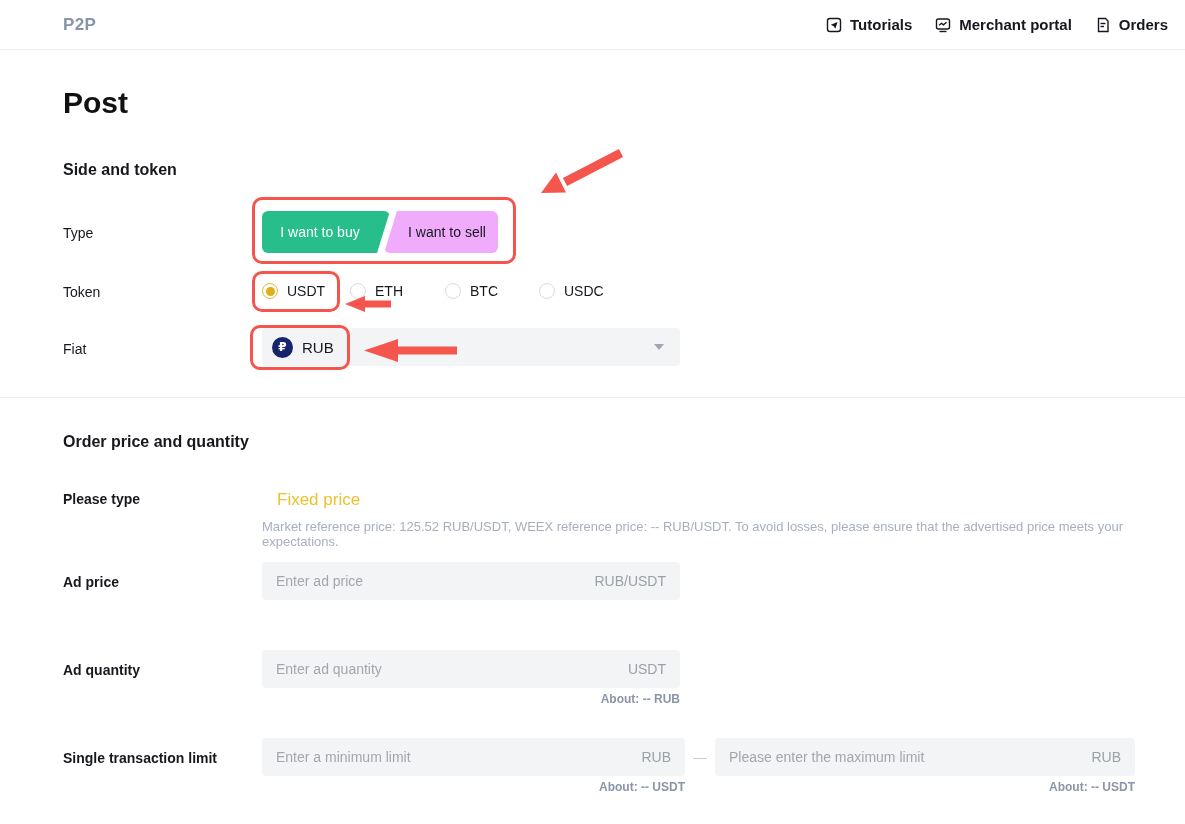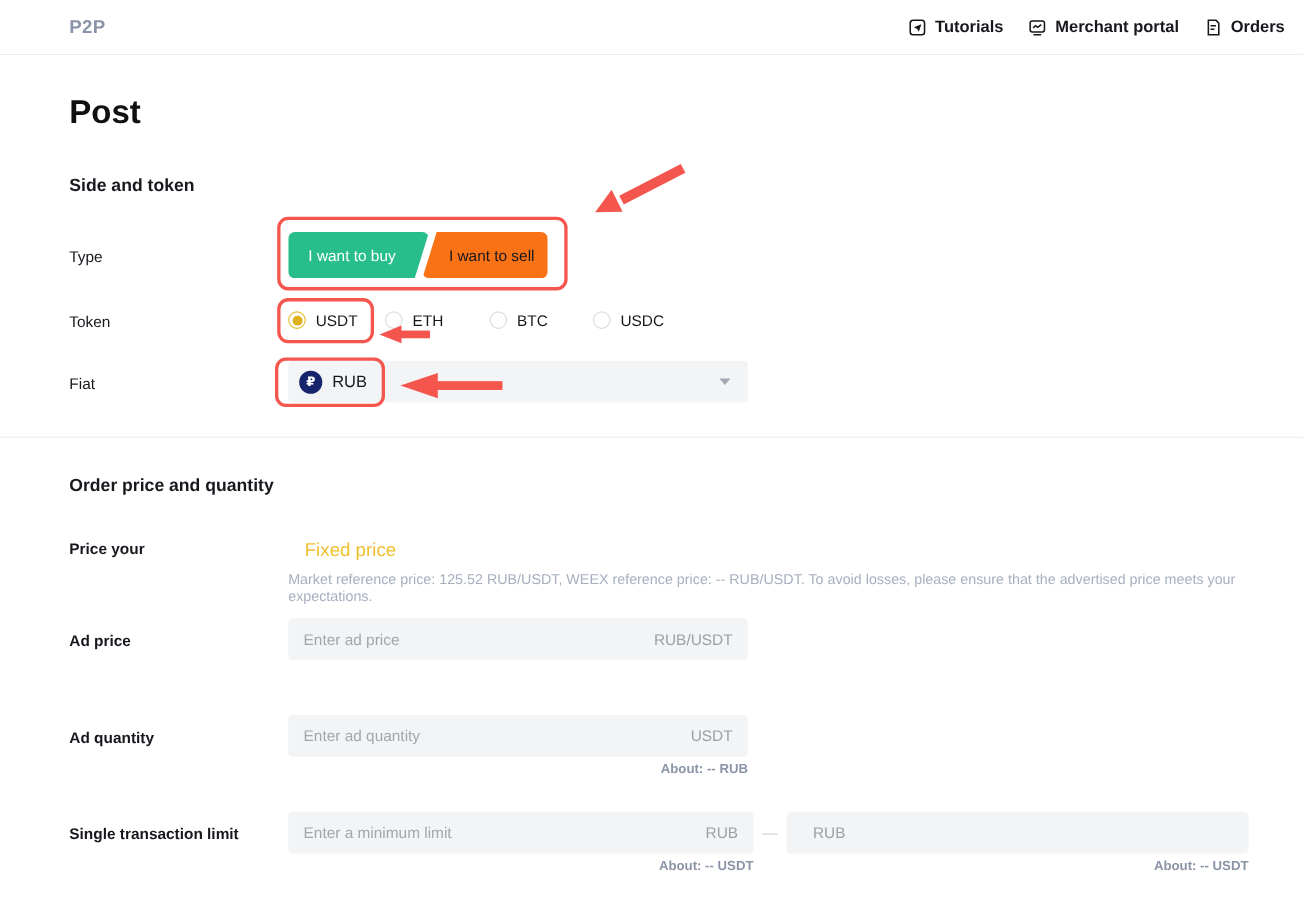--- a/index.html
+++ b/index.html
@@ -24,21 +24,21 @@
   .flabel.bold{font-weight:700;}
   #lbl-type{top:225px}#lbl-token{top:284px}#lbl-fiat{top:341px}
   #lbl-pricetype{top:491px}#lbl-adprice{top:574px}#lbl-adqty{top:662px}#lbl-limit{top:750px}
 
   
   .toggle{position:absolute;left:262px;top:211px;width:236px;height:42px;}
   .seg{position:absolute;top:0;height:42px;display:flex;align-items:center;justify-content:center;
        font-size:14px;cursor:pointer;box-sizing:border-box;}
   .seg-buy{left:0;width:128px;background:#27be8b;color:#fff;font-weight:500;border-radius:6px;
            clip-path:polygon(0 0,100% 0,calc(100% - 13px) 100%,0 100%);padding-right:12px;}
-  .seg-sell{left:122px;width:114px;background:#f97316;color:#16181d;border-radius:6px;
+  .seg-sell{left:122px;width:114px;background:#f0abfc;color:#16181d;border-radius:6px;
             clip-path:polygon(13px 0,100% 0,100% 100%,0 100%);padding-left:12px;}
 
   
   .tok-opt{position:absolute;top:283px;display:flex;align-items:center;gap:9px;font-size:14px;cursor:pointer;}
   #opt-0{left:262px}#opt-1{left:350px}#opt-2{left:445px}#opt-3{left:539px}
   .rcirc{width:16px;height:16px;border-radius:50%;border:1px solid #d9dbe0;background:#fff;
          box-sizing:border-box;position:relative;flex:0 0 auto;}
   .rcirc.sel{border:1.5px solid #e4ba2f;}
   .rcirc.sel::after{content:"";position:absolute;inset:2.5px;border-radius:50%;background:#dfae1b;}
 
@@ -125,21 +125,21 @@
     </div>
   </div>
 
   <div class="post-title">Post</div>
   <div class="sec-heading" id="h-side">Side and token</div>
   <div class="sec-heading" id="h-order">Order price and quantity</div>
 
   <div class="flabel" id="lbl-type">Type</div>
   <div class="flabel" id="lbl-token">Token</div>
   <div class="flabel" id="lbl-fiat">Fiat</div>
-  <div class="flabel bold" id="lbl-pricetype">Price your</div>
+  <div class="flabel bold" id="lbl-pricetype">Please type</div>
   <div class="flabel bold" id="lbl-adprice">Ad price</div>
   <div class="flabel bold" id="lbl-adqty">Ad quantity</div>
   <div class="flabel bold" id="lbl-limit">Single transaction limit</div>
 
   <div class="toggle">
     <div class="seg seg-buy">I want to buy</div>
     <div class="seg seg-sell">I want to sell</div>
   </div>
 
   <div class="tok-opt" id="opt-0">
@@ -180,20 +180,21 @@
     <span class="unit">USDT</span>
   </div>
   <div class="about" id="about-qty">About: -- RUB</div>
 
   <div class="field" id="f-min">
     <input type="text" placeholder="Enter a minimum limit" style="">
     <span class="unit">RUB</span>
   </div>
   <div class="limit-dash">—</div>
   <div class="field" id="f-max">
+    <input type="text" placeholder="Please enter the maximum limit" style="">
     <span class="unit">RUB</span>
   </div>
   <div class="about" id="about-min">About: -- USDT</div>
   <div class="about" id="about-max">About: -- USDT</div>
 
   <div class="ann-box" id="box-type"></div>
   <div class="ann-box" id="box-token"></div>
   <div class="ann-box" id="box-fiat"></div>
 
   <div class="ann-arrow" id="arrow-type">

